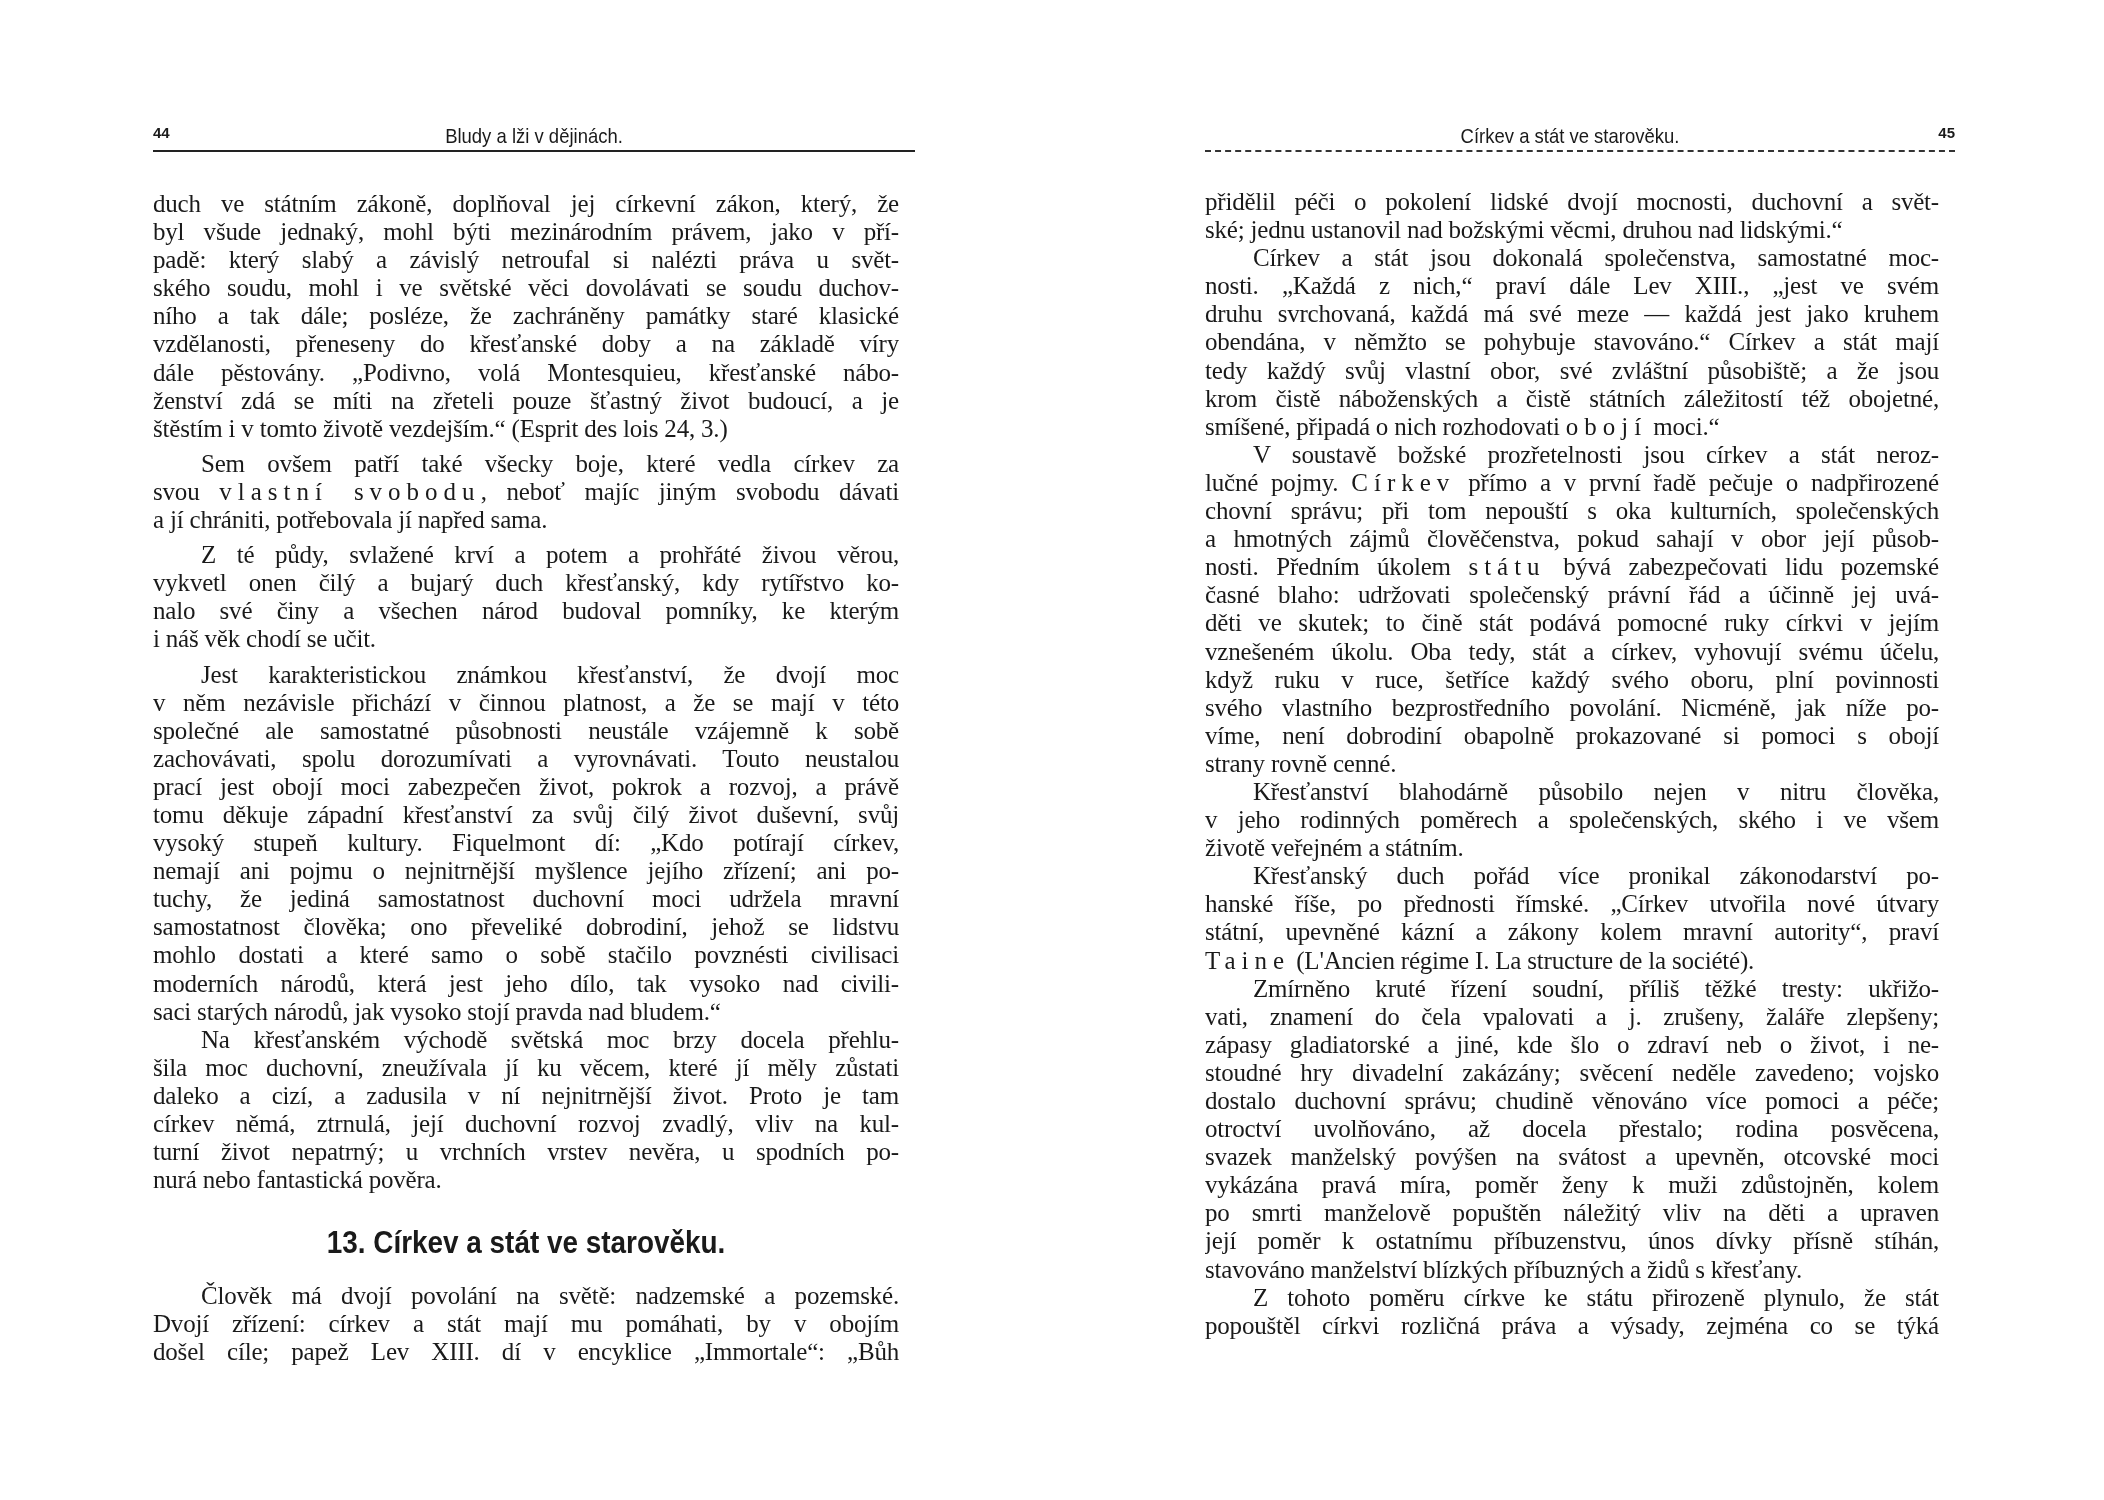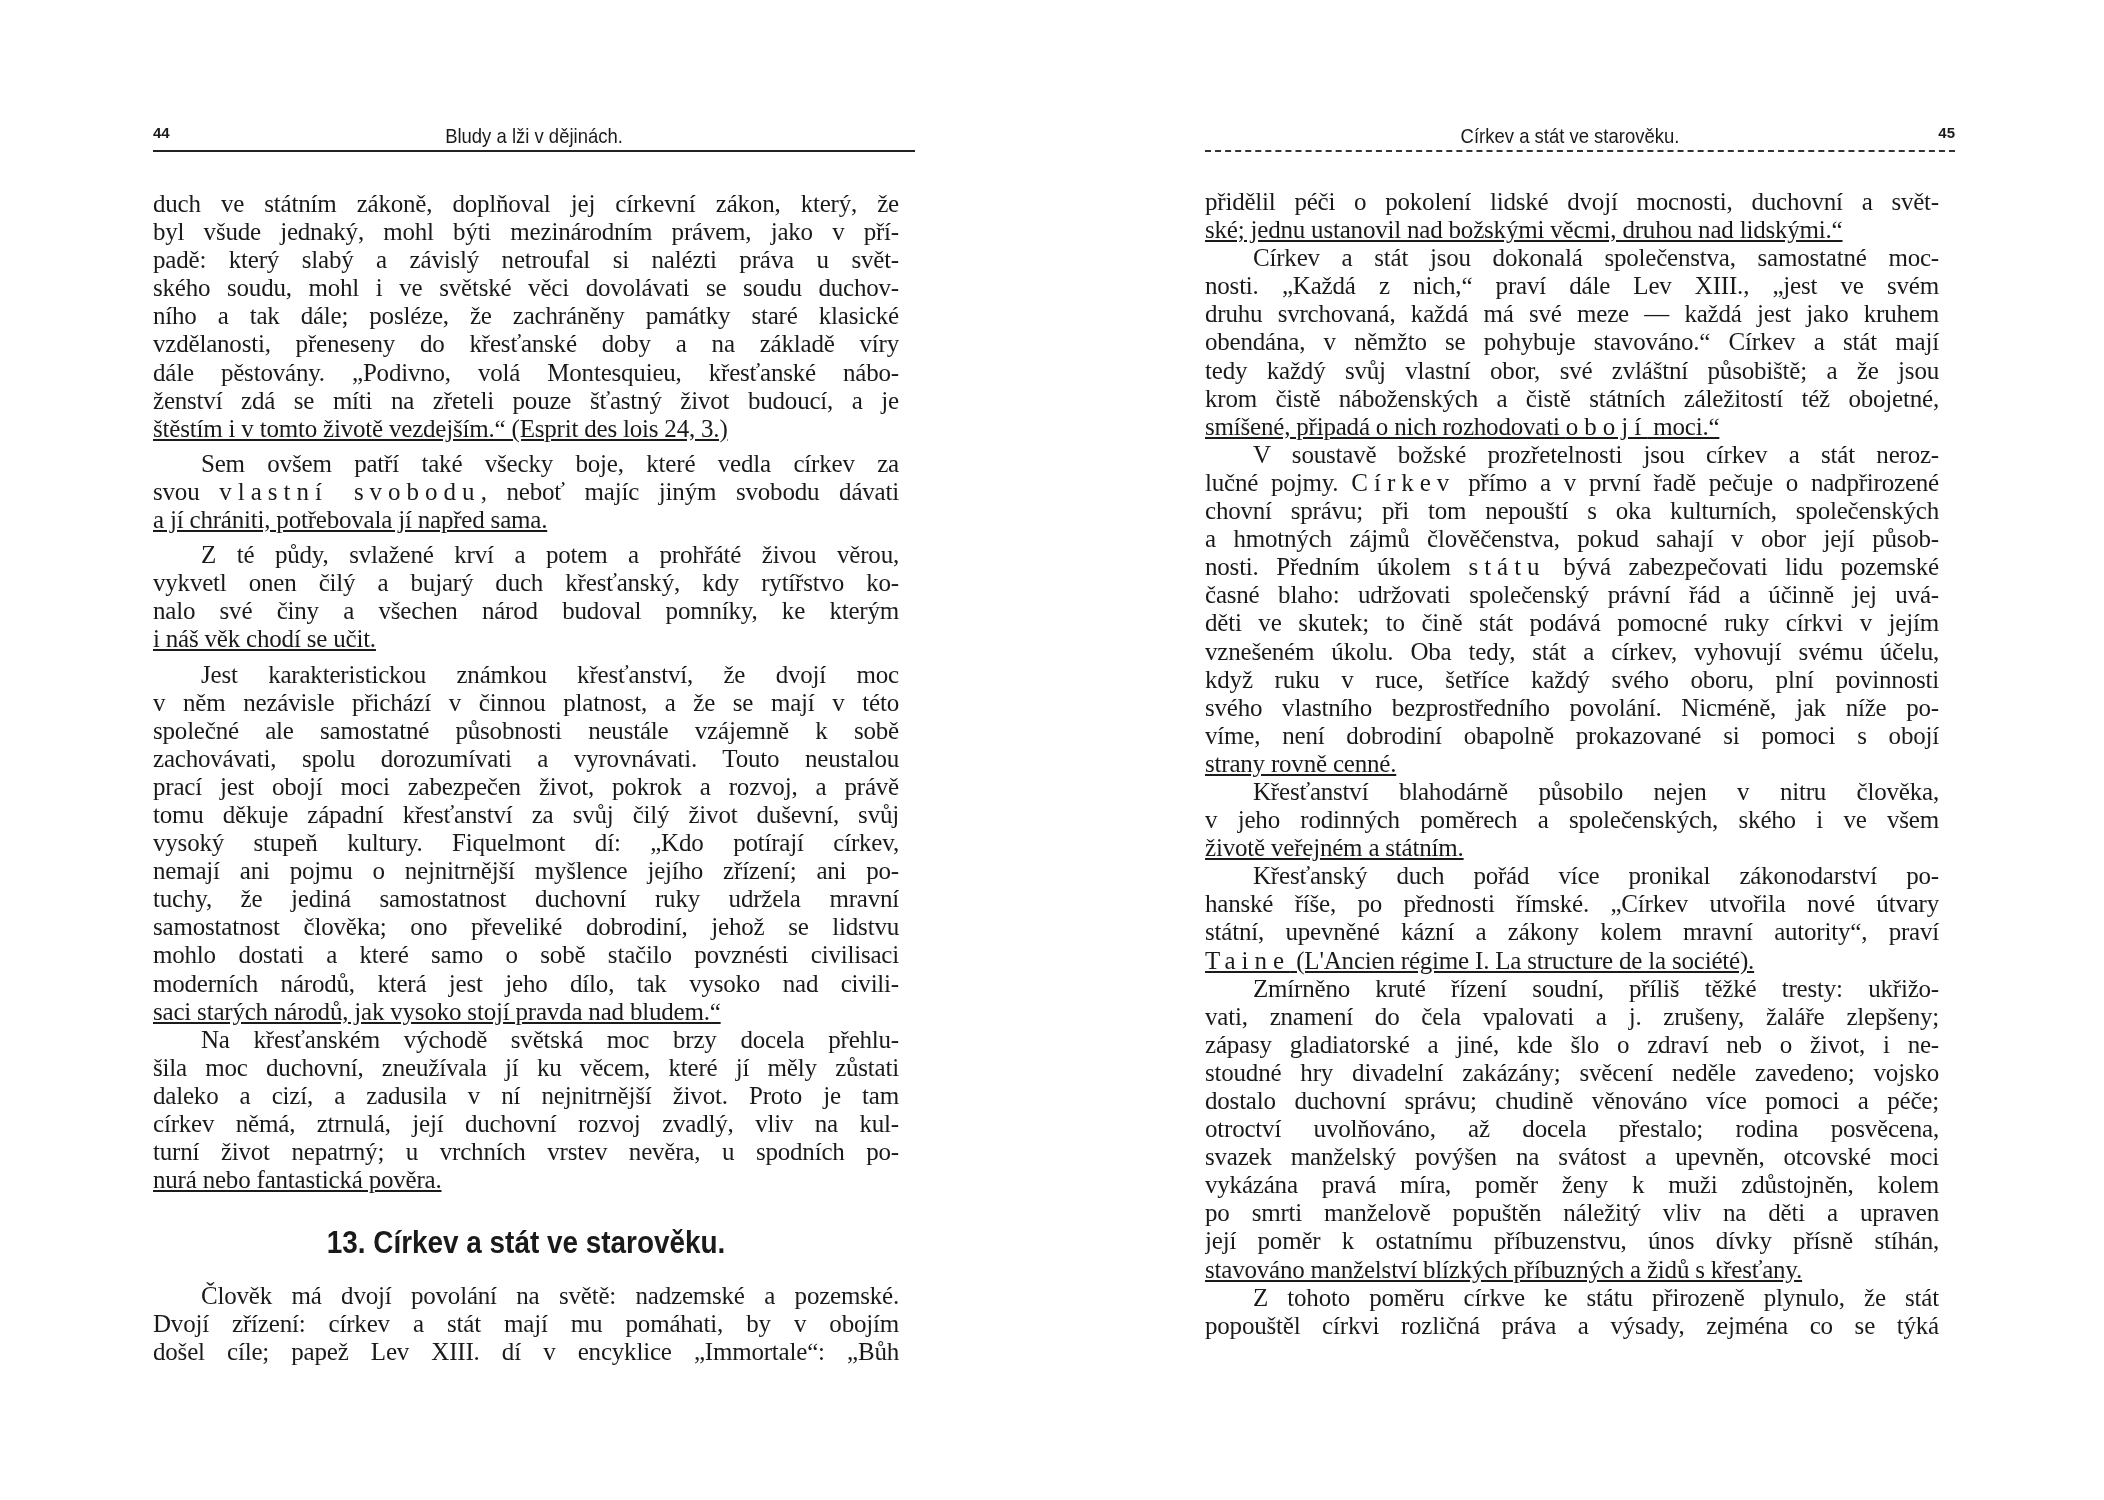--- a/index.html
+++ b/index.html
@@ -18,21 +18,21 @@
   .page.right .runhead .title { right: 20px; }
   .rule { position: absolute; top: 150px; left: 0; right: 0; height: 0;
           border-top: 2px solid #222; }
   .page.right .rule { border-top: 2px dashed #333; }
   .body { position: absolute; left: 0; right: 16px; }
   .page.left .body { top: 190px; }
   .page.right .body { top: 188px; }
   .ln { display: block; font-size: 25px; line-height: 28.1px; height: 28.1px;
         text-align: justify; text-align-last: justify; white-space: nowrap;
         overflow: hidden; letter-spacing: -0.2px; }
-  .ln.last { text-align-last: left; text-decoration: underline; }
+  .ln.last { text-align-last: left; }
   .ln.ind { text-indent: 48px; }
   .page.left .pgap { height: 7px; }
   .heading { font-family: "Liberation Sans", "DejaVu Sans", sans-serif; font-weight: bold;
              font-size: 31px; text-align: center; height: 62px; line-height: 62px;
              margin-top: 18px; margin-bottom: 8px; transform: scaleX(0.9); }
   .sp { letter-spacing: 6px; }
 </style>
 </head>
 <body>
 
@@ -63,21 +63,21 @@
       <span class="ln last">i náš věk chodí se učit.</span>
       <div class="pgap"></div>
       <span class="ln ind">Jest karakteristickou známkou křesťanství, že dvojí moc</span>
       <span class="ln">v něm nezávisle přichází v činnou platnost, a že se mají v této</span>
       <span class="ln">společné ale samostatné působnosti neustále vzájemně k sobě</span>
       <span class="ln">zachovávati, spolu dorozumívati a vyrovnávati. Touto neustalou</span>
       <span class="ln">prací jest obojí moci zabezpečen život, pokrok a rozvoj, a právě</span>
       <span class="ln">tomu děkuje západní křesťanství za svůj čilý život duševní, svůj</span>
       <span class="ln">vysoký stupeň kultury. Fiquelmont dí: „Kdo potírají církev,</span>
       <span class="ln">nemají ani pojmu o nejnitrnější myšlence jejího zřízení; ani po-</span>
-      <span class="ln">tuchy, že jediná samostatnost duchovní ruky udržela mravní</span>
+      <span class="ln">tuchy, že jediná samostatnost duchovní moci udržela mravní</span>
       <span class="ln">samostatnost člověka; ono převeliké dobrodiní, jehož se lidstvu</span>
       <span class="ln">mohlo dostati a které samo o sobě stačilo povznésti civilisaci</span>
       <span class="ln">moderních národů, která jest jeho dílo, tak vysoko nad civili-</span>
       <span class="ln last">saci starých národů, jak vysoko stojí pravda nad bludem.“</span>
       <span class="ln ind">Na křesťanském východě světská moc brzy docela přehlu-</span>
       <span class="ln">šila moc duchovní, zneužívala jí ku věcem, které jí měly zůstati</span>
       <span class="ln">daleko a cizí, a zadusila v ní nejnitrnější život. Proto je tam</span>
       <span class="ln">církev němá, ztrnulá, její duchovní rozvoj zvadlý, vliv na kul-</span>
       <span class="ln">turní život nepatrný; u vrchních vrstev nevěra, u spodních po-</span>
       <span class="ln last">nurá nebo fantastická pověra.</span>

